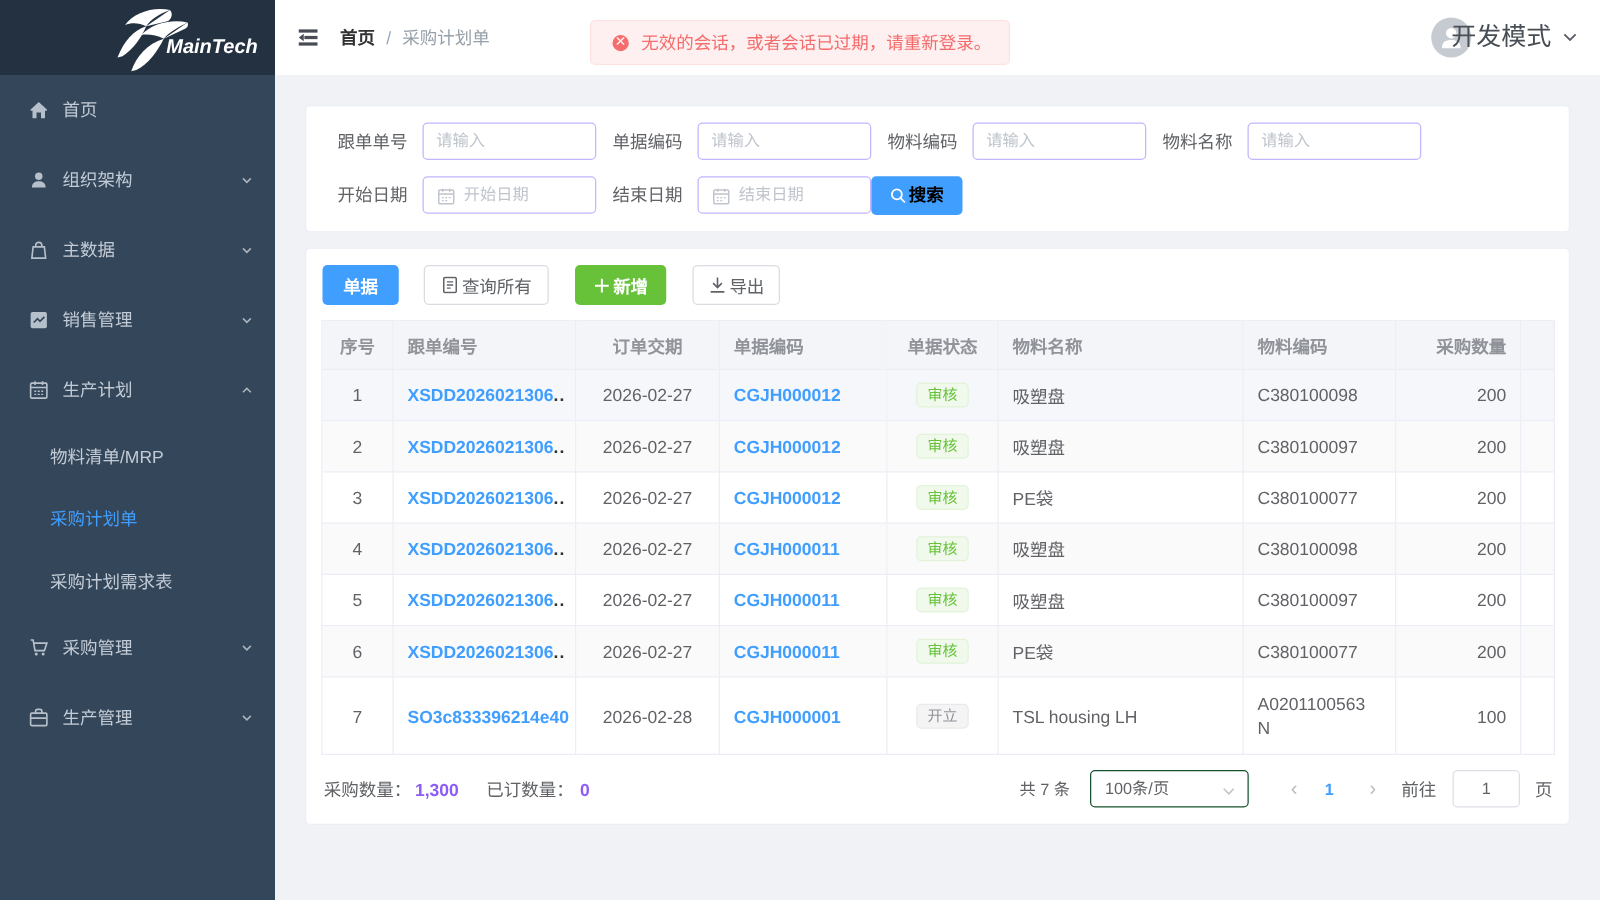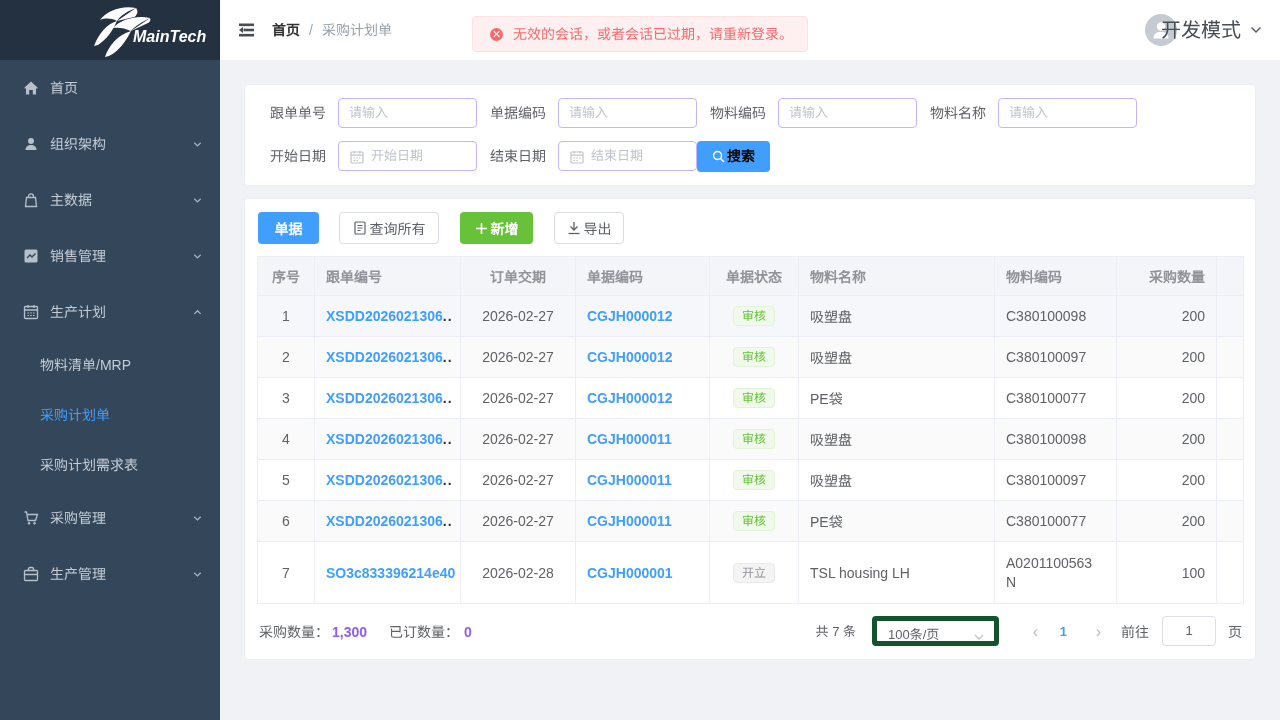--- a/index.html
+++ b/index.html
@@ -65,21 +65,21 @@
 .tag { display:inline-block; height:20px; line-height:18px; padding:0 8px; font-size:12px; border-radius:4px; }
 .tag-g { background:#f0f9eb; border:1px solid #e1f3d8; color:#67c23a; }
 .tag-i { background:#f4f4f5; border:1px solid #e9e9eb; color:#909399; }
 .wrap2 { white-space:normal; line-height:19px; }
 
 
 .tfoot { position:absolute; left:13px; right:13px; top:419px; height:28px; font-size:14px; }
 .sumL { position:absolute; left:1px; top:0; line-height:28px; }
 .blue-num { color:#8b5cf6; font-weight:700; }
 .pager { position:absolute; right:0; top:0; height:28px; line-height:28px; font-size:13px; color:#606266; }
-.pgsel { position:absolute; right:243px; top:-2px; width:127px; height:30px; border:5px solid #14532d; border-radius:4px; line-height:28px; padding-left:11px; color:#606266; }
+.pgsel { position:absolute; right:243px; top:-2px; width:127px; height:30px; border:1px solid #14532d; border-radius:4px; line-height:28px; padding-left:11px; color:#606266; }
 .pgsel .pcaret { position:absolute; right:10px; top:13px; }
 .goto-input { position:absolute; right:26px; top:-2px; width:54px; height:30px; border:1px solid #dcdfe6; border-radius:4px; text-align:center; line-height:28px; color:#606266; }
 </style>
 </head>
 <body>
 
 <aside class="sidebar">
   <div class="logo">
     <svg width="220" height="60" viewBox="0 0 220 60">
       <g fill="#fff">

